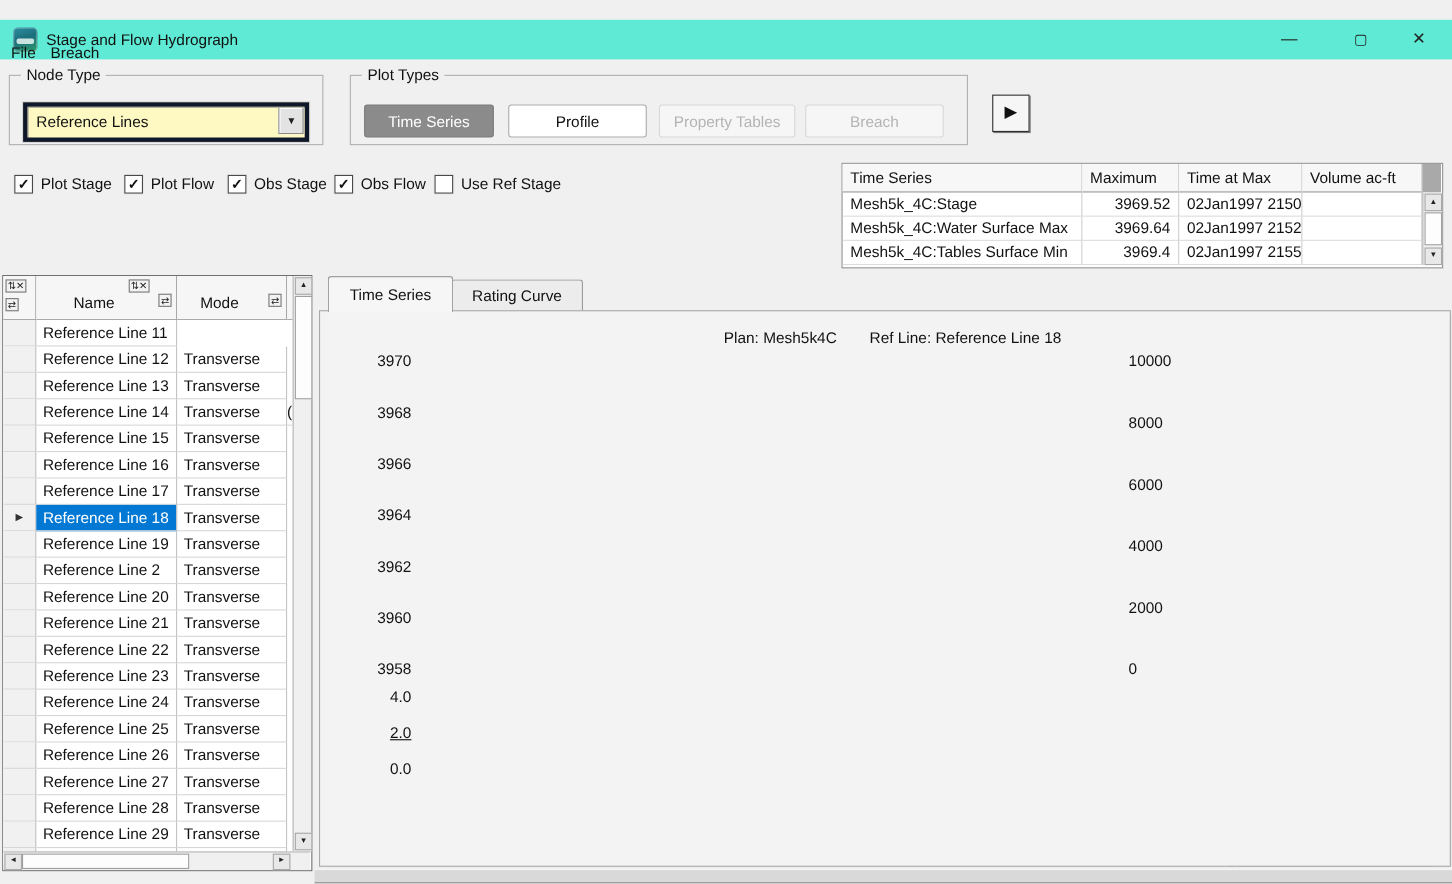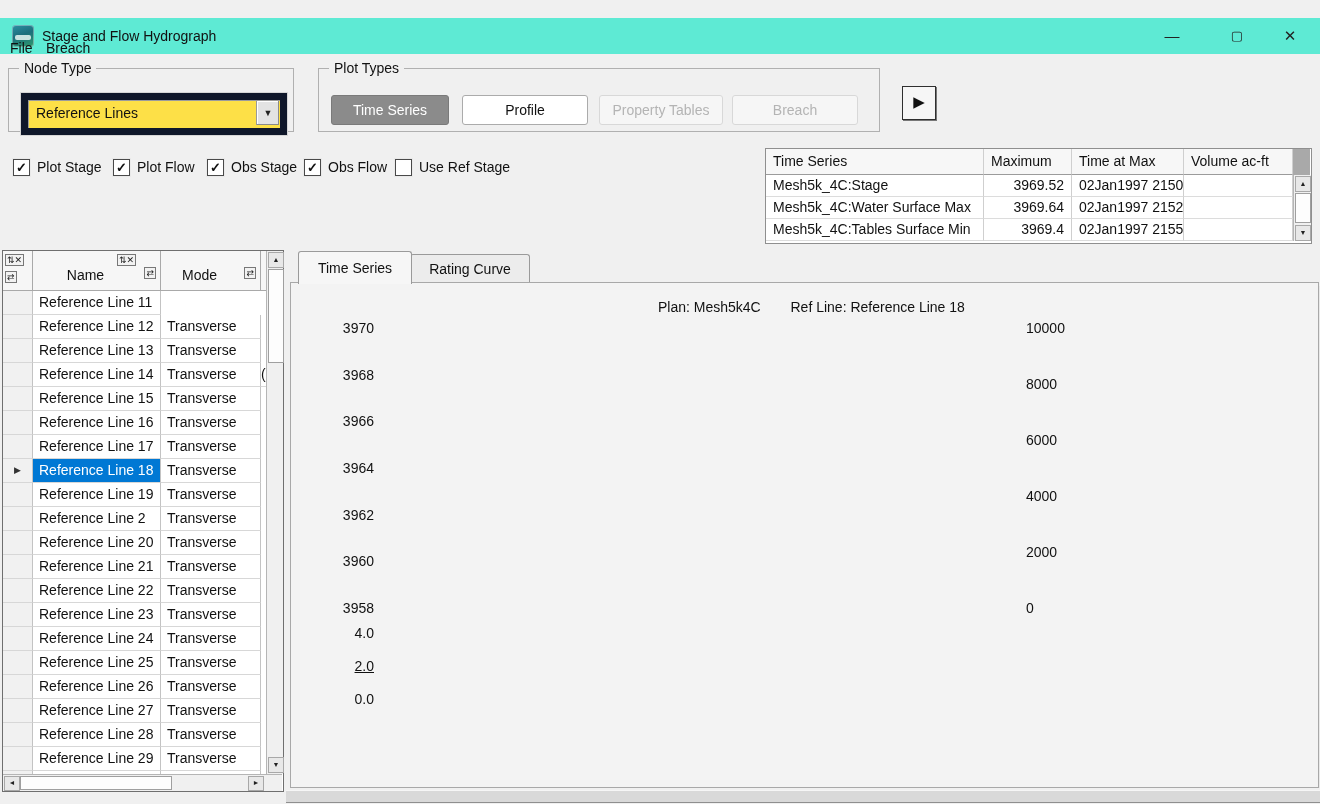--- a/index.html
+++ b/index.html
@@ -12,21 +12,21 @@
   #appicon:before{content:"";position:absolute;left:3px;right:3px;top:10px;height:5px;background:#e8f6f2;border-radius:2px;opacity:.85;}
   #title-text{left:42px;top:0;height:36px;line-height:36px;}
   .wbtn{top:0;width:46px;height:36px;text-align:center;line-height:36px;font-size:15px;color:#222;}
   
   #menubar{left:0;top:36px;width:1320px;height:26px;}
   .menu-item{top:0;height:26px;line-height:24px;}
   
   .groupbox{border:1px solid #b0b0b0;background:#f0f0f0;}
   .gb-label{position:absolute;top:-9px;left:10px;background:#f0f0f0;padding:0 5px;}
   
-  #combo{left:12px;top:24px;width:252px;height:28px;background:#fde047;border:7px solid #0f172a;box-shadow:inset 1px 1px 0 #9b9b9b, 0 0 0 1px #d6d6d6;}
+  #combo{left:12px;top:24px;width:252px;height:28px;background:#fef9c3;border:4px solid #0f172a;box-shadow:inset 1px 1px 0 #9b9b9b, 0 0 0 1px #d6d6d6;}
   #combo-value{position:absolute;left:8px;top:0;line-height:26px;}
   #combo-btn{position:absolute;right:1px;top:1px;width:22px;height:24px;background:#e3e3e3;border-left:1px solid #9a9a9a;text-align:center;line-height:24px;font-size:9px;color:#222;box-shadow:inset -1px -1px 0 #8a8a8a, inset 1px 1px 0 #fff;}
   
   .ptbtn{top:26px;height:28px;line-height:28px;text-align:center;background:#fff;border:1px solid #ababab;border-radius:3px;}
   .ptbtn.active{background:#8b8b8b;color:#fff;border-color:#7a7a7a;}
   .ptbtn.disabled{color:#b4b4b4;background:#f6f6f6;border-color:#d8d8d8;}
   #play-btn{left:902px;top:86px;width:32px;height:32px;background:#f6f6f6;border:1px solid #2f2f2f;box-shadow:1px 1px 0 #777;text-align:center;line-height:30px;font-size:15px;}
   
   .cbitem{top:156px;height:22px;display:flex;align-items:center;gap:7px;}
   .cb{width:15px;height:15px;background:#fff;border:1px solid #494949;box-shadow:0 0 0 1px #e9e9e9;display:grid;place-items:center;font-size:13px;font-weight:bold;line-height:1;}

